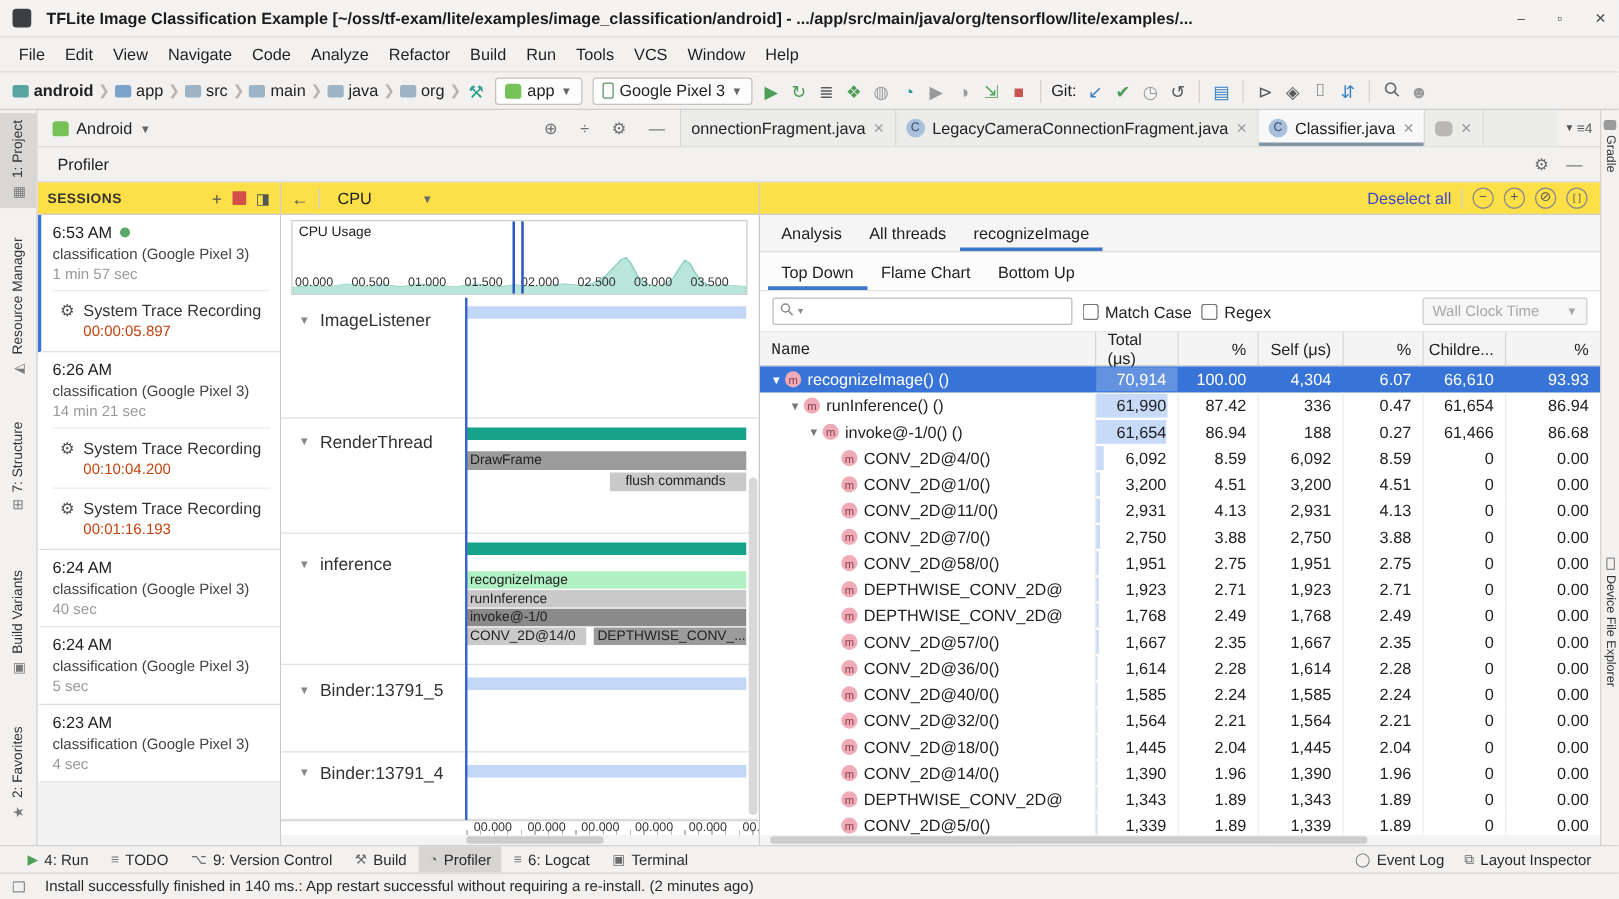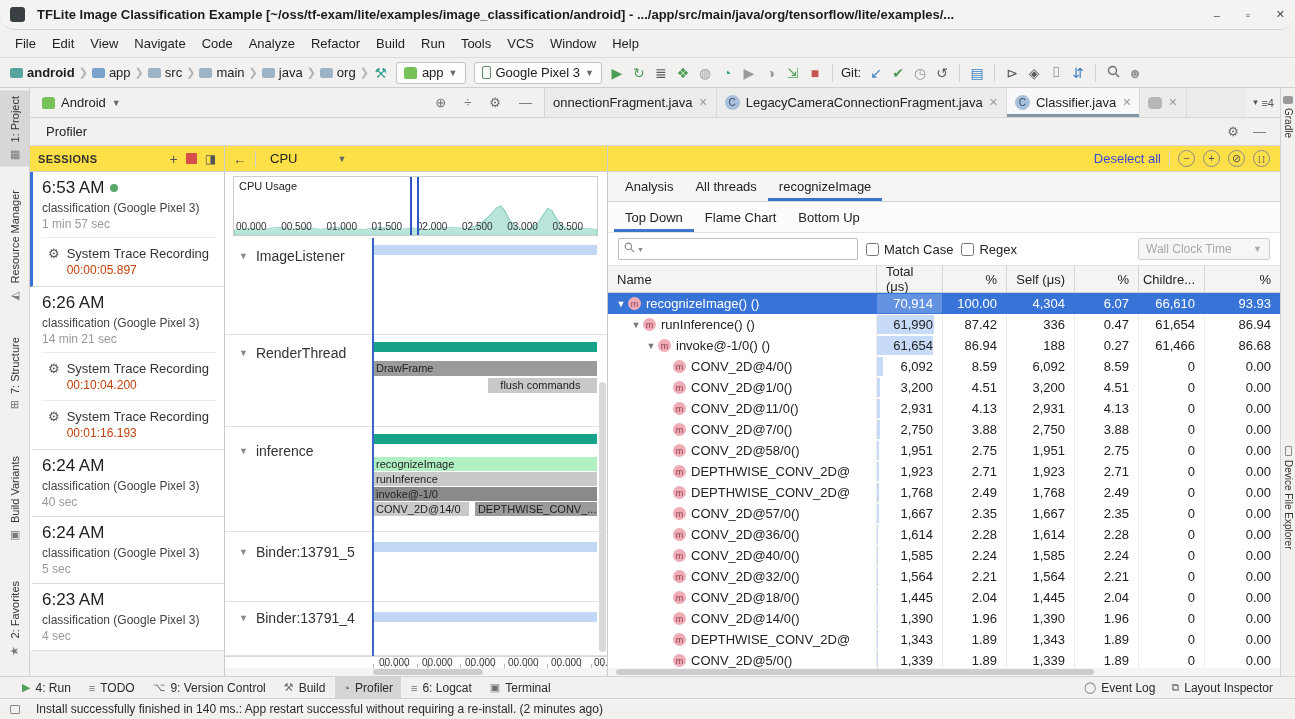--- a/index.html
+++ b/index.html
@@ -1,18 +1,18 @@
 <!DOCTYPE html>
 <html><head>
 <meta charset="utf-8">
 <style>
   * { margin:0; padding:0; box-sizing:border-box; }
   html,body { width:1295px; height:719px; overflow:hidden; font-family:"Liberation Sans", sans-serif; font-size:12px; color:#222; background:#f2f2f2; }
   .app { width:1295px; height:719px; display:flex; flex-direction:column; }
-  .titlebar { height:30px; background:#f4f3f2; border-bottom:1px solid #d7d5d3; display:flex; align-items:center; padding:0 10px; flex:none;border-radius:15px; }
+  .titlebar { height:30px; background:#f4f3f2; border-bottom:1px solid #d7d5d3; display:flex; align-items:center; padding:0 10px; flex:none; }
   .app-icon { width:15px; height:15px; border-radius:3px; background:#3b4043; margin-right:12px; flex:none; }
   .title-text { font-size:13px; font-weight:bold; color:#1c1c1c; white-space:nowrap; overflow:hidden; flex:1; }
   .win-controls { display:flex; gap:26px; margin-left:14px; color:#4a4a4a; font-size:11px; align-items:center; }
   .win-controls span { cursor:default; }
   .menubar { height:27px; background:#f2f1f0; display:flex; align-items:center; padding:0 8px; gap:2px; flex:none; }
   .menu-item { padding:3px 7px; font-size:13px; color:#1e1e1e; border-radius:3px; }
   .toolbar { height:31px; background:#f2f1f0; border-top:1px solid #dedcda; border-bottom:1px solid #d0cecd; display:flex; align-items:center; padding:0 10px; flex:none; white-space:nowrap; }
   .crumbs { display:flex; align-items:center; gap:3px; }
   .crumb { display:flex; align-items:center; gap:4px; font-size:13px; }
   .crumb.first { font-weight:bold; }
@@ -61,21 +61,21 @@
   .back-arrow { font-size:14px; color:#555; }
   .mid-sep { width:1px; height:16px; background:#d0d0d0; }
   .cpu-combo { display:flex; align-items:center; gap:40px; font-size:13px; padding:2px 6px; }
   .pt-right { flex:1; display:flex; align-items:center; justify-content:flex-end; gap:8px; padding:0 10px; }
   .deselect { color:#3b49d1; font-size:13px; }
   .circ-btn { width:17px; height:17px; border:1px solid #8a8a8a; border-radius:50%; color:#555; display:flex; align-items:center; justify-content:center; font-size:11px; line-height:1; }
   .content { flex:1; display:flex; min-height:0; }
   .sessions { width:195px; flex:none; background:#f2f2f2; border-right:1px solid #c9c9c9; overflow:hidden; }
   .session { background:#fff; border-left:3px solid transparent; border-bottom:1px solid #dcdcdc; padding:6px 8px 7px 9px; }
   .session.selected { border-left-color:#3874d8; }
-  .s-time { font-size:17px; color:#222; display:flex; align-items:center; gap:6px; }
+  .s-time { font-size:13px; color:#222; display:flex; align-items:center; gap:6px; }
   .live-dot { width:8px; height:8px; border-radius:50%; background:#59a869; }
   .s-dev { font-size:12px; color:#444; margin-top:3px; }
   .s-dur { font-size:12px; color:#999; margin-top:2px; }
   .s-rec { display:flex; gap:7px; padding:8px 0 2px 6px; margin-top:6px; border-top:1px solid #ececec; }
   .s-rec .gear { color:#555; font-size:13px; }
   .r-label { font-size:13px; color:#333; }
   .r-dur { font-size:12px; color:#c2410c; margin-top:2px; }
   .timeline { width:383px; flex:none; background:#fff; border-right:1px solid #c9c9c9; display:flex; flex-direction:column; position:relative; }
   .cpu-chart { height:60px; margin:4px 9px 2px 8px; border:1px solid #cdcdcd; position:relative; background:#fff; flex:none; overflow:hidden; }
   .cpu-chart svg { position:absolute; left:0; bottom:0; width:100%; height:100%; }
@@ -108,21 +108,21 @@
   .searchbox { width:240px; height:22px; border:1px solid #bdbdbd; border-radius:2px; background:#fff; display:flex; align-items:center; padding:0 5px; gap:2px; }
   .searchbox input { border:none; outline:none; flex:1; font-size:12px; font-family:inherit; min-width:0; }
   .mag { color:#8a8a8a; }
   .chk { display:flex; align-items:center; gap:5px; font-size:13px; }
   .chk input { width:13px; height:13px; }
   .clock-combo { margin-left:auto; width:132px; height:22px; border:1px solid #d0d0d0; background:#f6f6f6; color:#a8a8a8; border-radius:2px; display:flex; align-items:center; padding:0 7px; font-size:12px; gap:6px; }
   .clock-combo .caret { margin-left:auto; font-size:9px; }
   .ttable { flex:1; display:flex; flex-direction:column; min-height:0; }
   .thead { height:27px; background:#f4f4f4; border-bottom:1px solid #cfcfcf; display:flex; flex:none; font-size:13px; color:#222; }
   .thead .hc { display:flex; align-items:center; padding:0 9px; border-left:1px solid #d6d6d6; justify-content:flex-end; }
-  .thead .hc.name { border-left:none; justify-content:flex-start; flex:1; min-width:0; }
+  .thead .hc.name { border-left:none; justify-content:flex-start; flex:1; min-width:0;font-family:Liberation Mono, monospace; }
   .tbody { flex:1; overflow:hidden; }
   .trow { height:21px; display:flex; font-size:13px; align-items:stretch; }
   .trow .c { display:flex; align-items:center; border-left:1px solid #ededed; position:relative; }
   .trow .c.name { border-left:none; flex:1; min-width:0; overflow:hidden; white-space:nowrap; padding-right:2px; }
   .trow .c.num { justify-content:flex-end; padding:0 9px; }
   .trow.sel { background:#3874d8; color:#fff; }
   .trow.sel .c { border-left-color:transparent; }
   .bar { position:absolute; left:0; top:1px; bottom:1px; background:#c7dbf8; z-index:0; }
   .trow.sel .bar { background:rgba(255,255,255,.22); }
   .numv { position:relative; z-index:1; }

